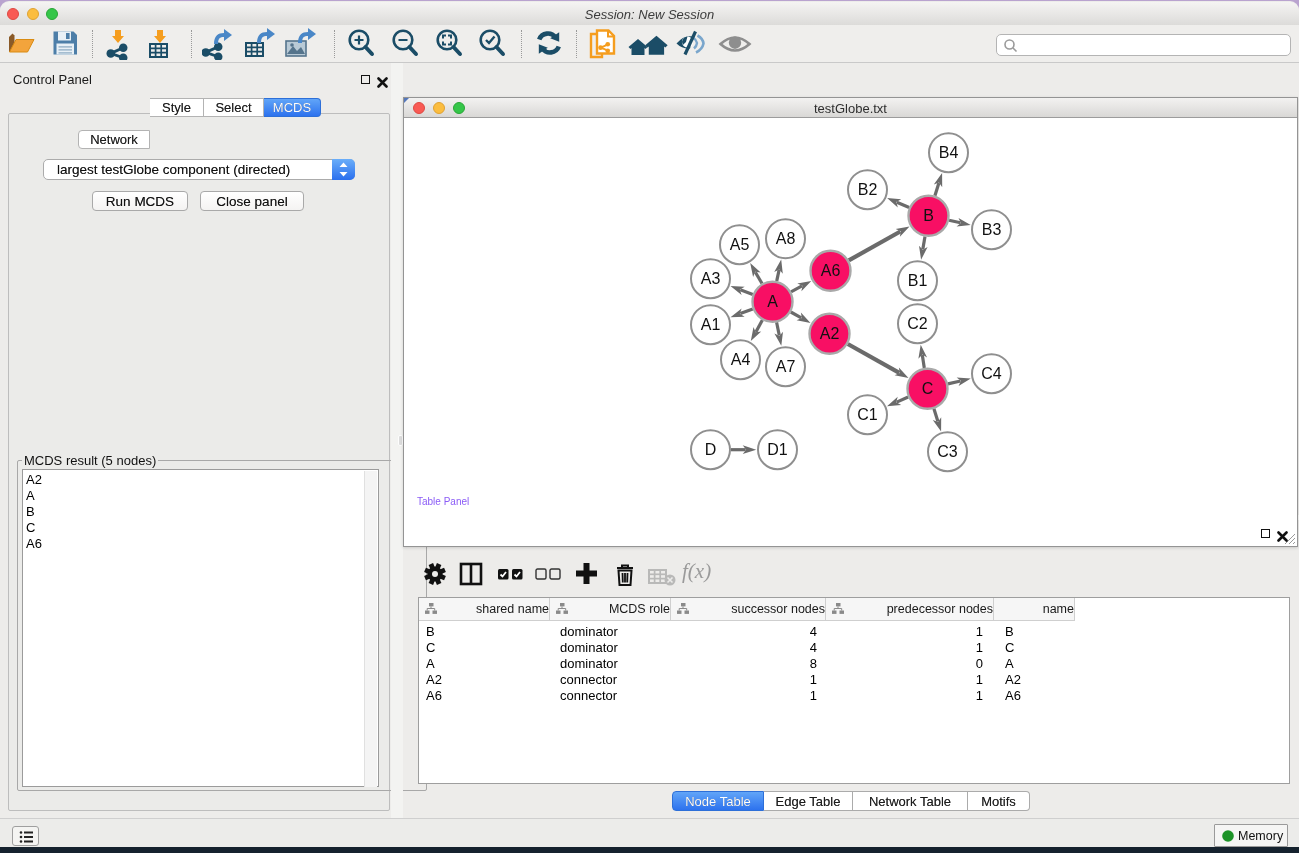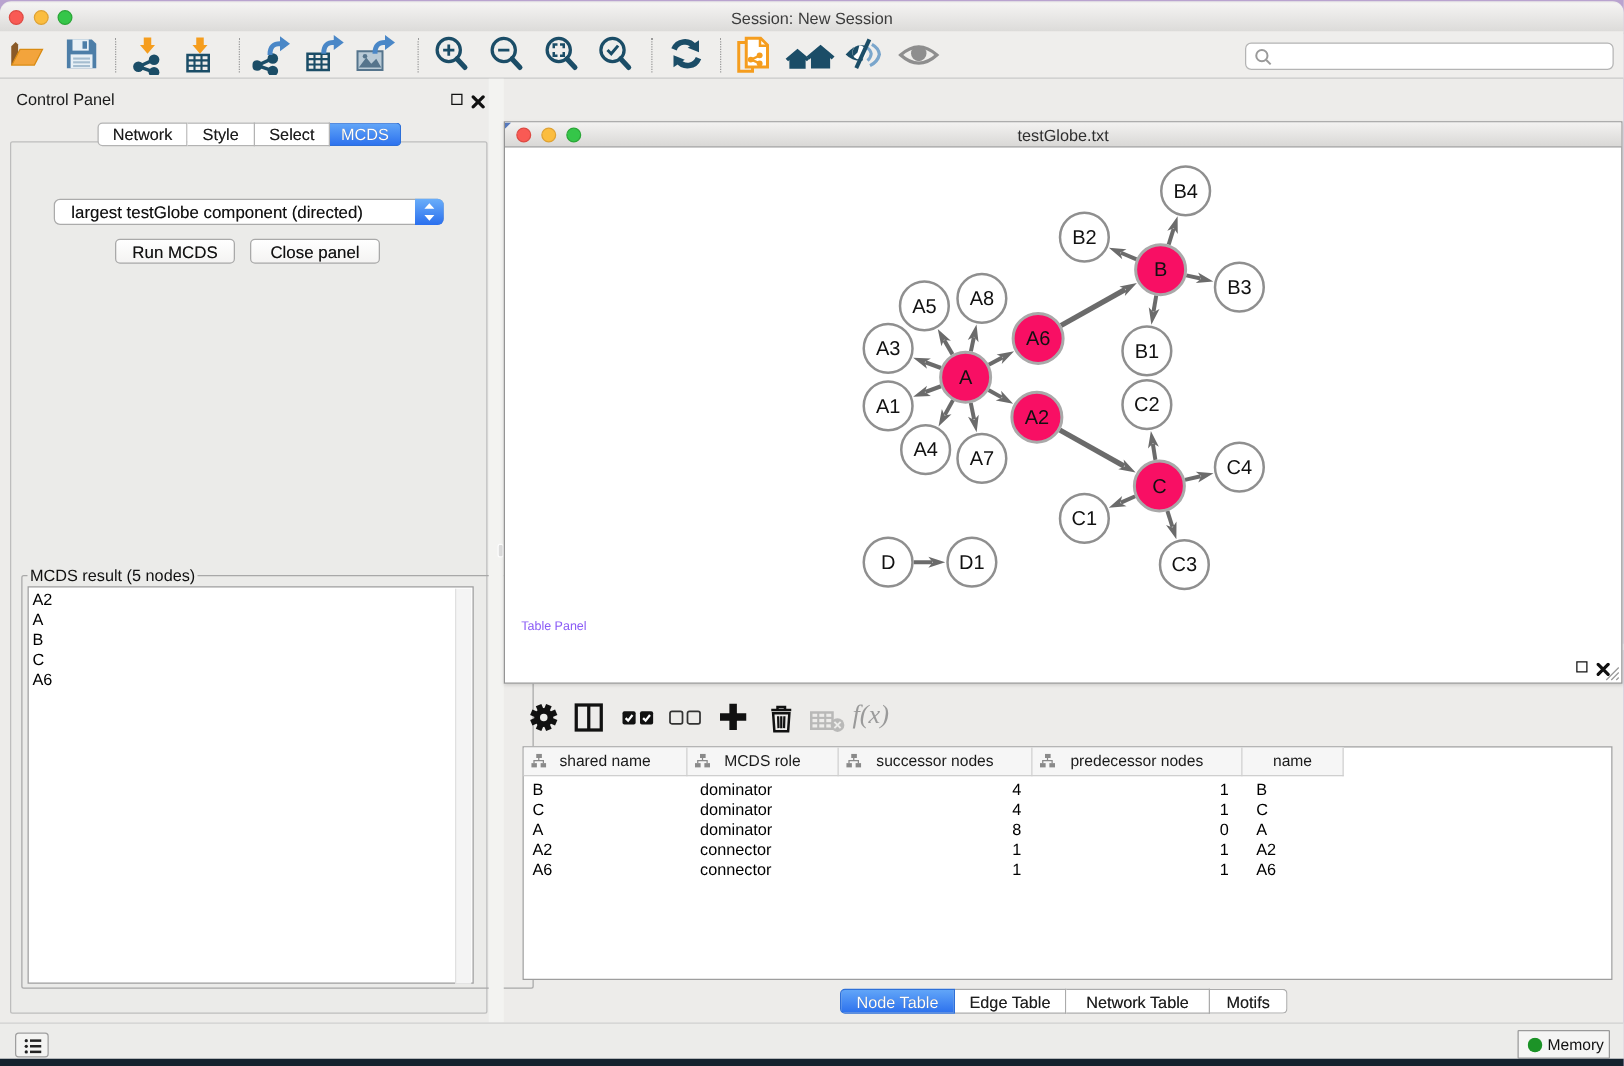--- a/index.html
+++ b/index.html
@@ -1,21 +1,21 @@
 <!DOCTYPE html>
 <html><head><meta charset="utf-8">
 <style>
 * { margin:0; padding:0; box-sizing:border-box; }
 html,body { width:1299px; height:853px; overflow:hidden; }
 body { font-family:"Liberation Sans", sans-serif; background:#b9a3cf; position:relative; }
 #app { position:absolute; left:0; top:1px; width:1299px; height:846px; background:#edecea;
   border-radius:9px 9px 0 0; overflow:hidden; }
 #deskbottom { position:absolute; left:0; bottom:0; width:1299px; height:6px; background:#15222e; }
 #titlebar { position:absolute; left:0; top:1px; width:100%; height:25px;
-  background:linear-gradient(#f5f4f3,#dbdad8); border-bottom:1px solid #9c9c9c; border-radius:9px 9px 0 0;}
+  background:linear-gradient(#f5f4f3,#dbdad8); border-bottom:1px solid #9c9c9c; border-radius:9px 9px 0 0;font-style:italic;}
 #titlebar .title { position:absolute; width:100%; text-align:center; top:5px; font-size:13px; color:#3c3c3c; }
 .tl { position:absolute; top:6px; width:12px; height:12px; border-radius:50%; }
 #toolbar { position:absolute; left:0; top:24px; width:100%; height:38px; background:#efeeec;
   border-bottom:1px solid #c9c9c9; }
 .tbi { position:absolute; top:0; }
 .tbsep { position:absolute; top:5px; height:28px; border-left:1px dotted #9a9a9a; }
 #searchbox { position:absolute; left:996px; top:9px; width:295px; height:22px; background:#fff;
   border:1px solid #b4b4b4; border-radius:5px; }
 #cp-title { position:absolute; left:13px; top:71px; font-size:13px; color:#1a1a1a; }
 #cp-box { position:absolute; left:8px; top:112px; width:382px; height:698px;
@@ -49,21 +49,21 @@
   background:linear-gradient(#f3f2f1,#d9d8d6); border-bottom:1px solid #9c9c9c; }
 #nw-title .title { position:absolute; width:100%; text-align:center; top:2.5px; font-size:13px; color:#2e2e2e; }
 #graph { position:absolute; left:0; top:21px; }
 #tp-title { position:absolute; left:417px; top:495px; font-size:10px; color:#8b5cf6; }
 #tbl-toolbar { position:absolute; left:418px; top:556px; }
 #tablebox { position:absolute; left:418px; top:596px; width:872px; height:187px; background:#fff;
   border:1px solid #9e9e9e; }
 #thead { position:absolute; left:0; top:0; width:656px; height:23px; background:#f6f6f6;
   border-bottom:1px solid #cfcfcf; font-size:12.5px; color:#1a1a1a; }
 .th { position:absolute; top:0; height:23px; border-right:1px solid #cfcfcf; }
-.th .lbl { position:absolute; width:100%; text-align:center; top:4px; }
+.th .lbl { position:absolute; width:100%; text-align:right; top:4px; }
 .th svg { position:absolute; left:6px; top:5px; }
 #tbody { position:absolute; left:0; top:24px; font-size:13px; color:#000; }
 .tr { position:absolute; height:16px; }
 .td { position:absolute; }
 #bot-tabs { position:absolute; left:672px; top:790px; height:20px; display:flex; z-index:5; }
 .btab { height:20px; background:#fff; border:1px solid #ababab; border-left:none; font-size:13px;
   color:#1d1d1d; text-align:center; line-height:19px; text-shadow:0 0 0.5px rgba(0,0,0,0.55); }
 #statusbar { position:absolute; left:0; top:817px; width:100%; height:30px; background:#ececea;
   border-top:1px solid #cfcfcf; }
 #listbtn { position:absolute; left:12px; top:7px; width:27px; height:20px; background:#f4f4f2;
@@ -224,21 +224,21 @@
         </svg>
       </div>
   </div>
   <div id="cp-title">Control Panel</div>
   <div style="position:absolute; left:361px; top:74px; width:9px; height:9px; border:1.6px solid #111;"></div>
   <div style="position:absolute; left:377px; top:73px;"><svg width="11" height="11" viewBox="0 0 11 11">
         <path d="M1.5 1.5 L9.5 9.5 M9.5 1.5 L1.5 9.5" stroke="#111" stroke-width="2.6" stroke-linecap="round"></path>
       </svg></div>
   <div id="cp-box"></div>
   <div id="cp-tabs">
-    <div class="tab first" style="width:72px;">Network</div>
+    <div class="tab first" style="width:72px;margin-top:32px;">Network</div>
     <div class="tab" style="width:54px;">Style</div>
     <div class="tab" style="width:60px;">Select</div>
     <div class="tab sel last" style="width:57px;">MCDS</div>
   </div>
   <div id="dropdown">
       <span class="txt">largest testGlobe component (directed)</span>
     <div class="spin"><svg width="23" height="21" viewBox="0 0 23 21">
           <path d="M7.5 8 L11.5 3.5 L15.5 8 Z M7.5 13 L11.5 17.5 L15.5 13 Z" fill="#fff"></path>
         </svg></div>
   </div>

